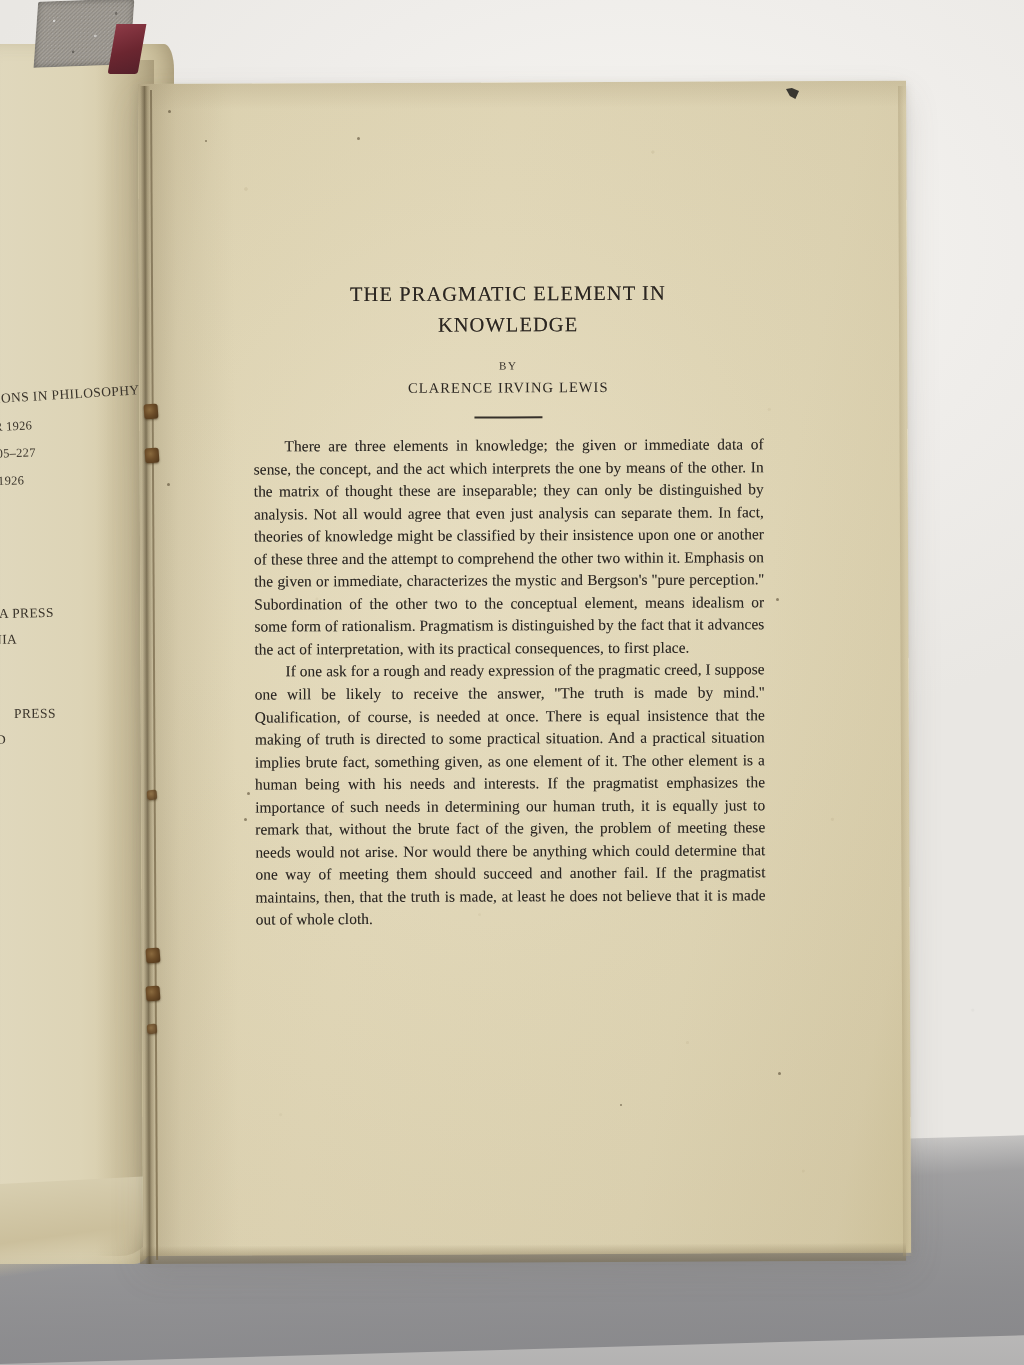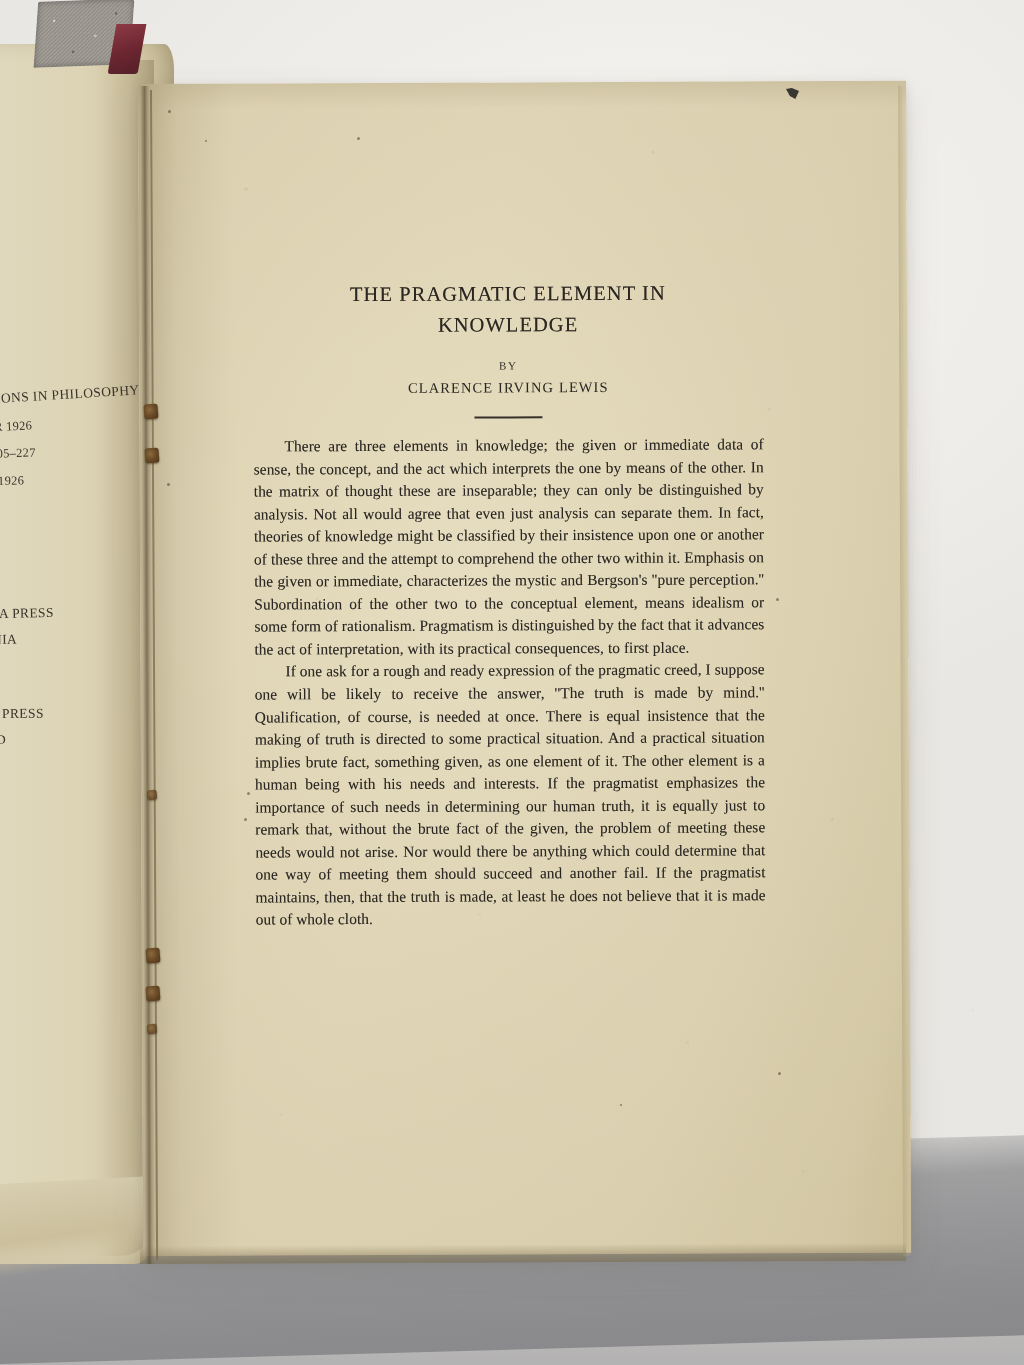--- a/index.html
+++ b/index.html
@@ -320,21 +320,21 @@
   <div class="cover-edge"></div>
   <div class="spine-red"></div>
 
   <div class="verso-text" id="verso-text">
       <div class="verso-line vl-smallcap" style="top: 391px; left: -4px; transform: rotate(-3.5deg);">IONS IN PHILOSOPHY</div>
       <div class="verso-line" style="top: 420px; left: -6px; transform: rotate(-2.5deg);">R 1926</div>
       <div class="verso-line" style="top: 447px; left: -10px; transform: rotate(-2deg);">205–227</div>
       <div class="verso-line" style="top: 474px; left: -2px; transform: rotate(-1.6deg);">1926</div>
       <div class="verso-line vl-smallcap" style="top: 606px; left: -6px; transform: rotate(-1deg);">IA PRESS</div>
       <div class="verso-line vl-smallcap" style="top: 632px; left: -8px; transform: rotate(-0.8deg);">NIA</div>
-      <div class="verso-line vl-smallcap" style="top: 706px; left: 2px; transform: rotate(-0.5deg);">PRESS</div>
+      <div class="verso-line vl-smallcap" style="top: 706px; left: 14px; transform: rotate(-0.5deg);">PRESS</div>
       <div class="verso-line vl-smallcap" style="top: 732px; left: -4px; transform: rotate(-0.4deg);">D</div>
     </div>
 
   <div class="recto-page">
     <div class="recto-warm"></div>
     <div class="recto-topedge"></div>
 
     <div class="textblock">
 
       <h1 class="title">

